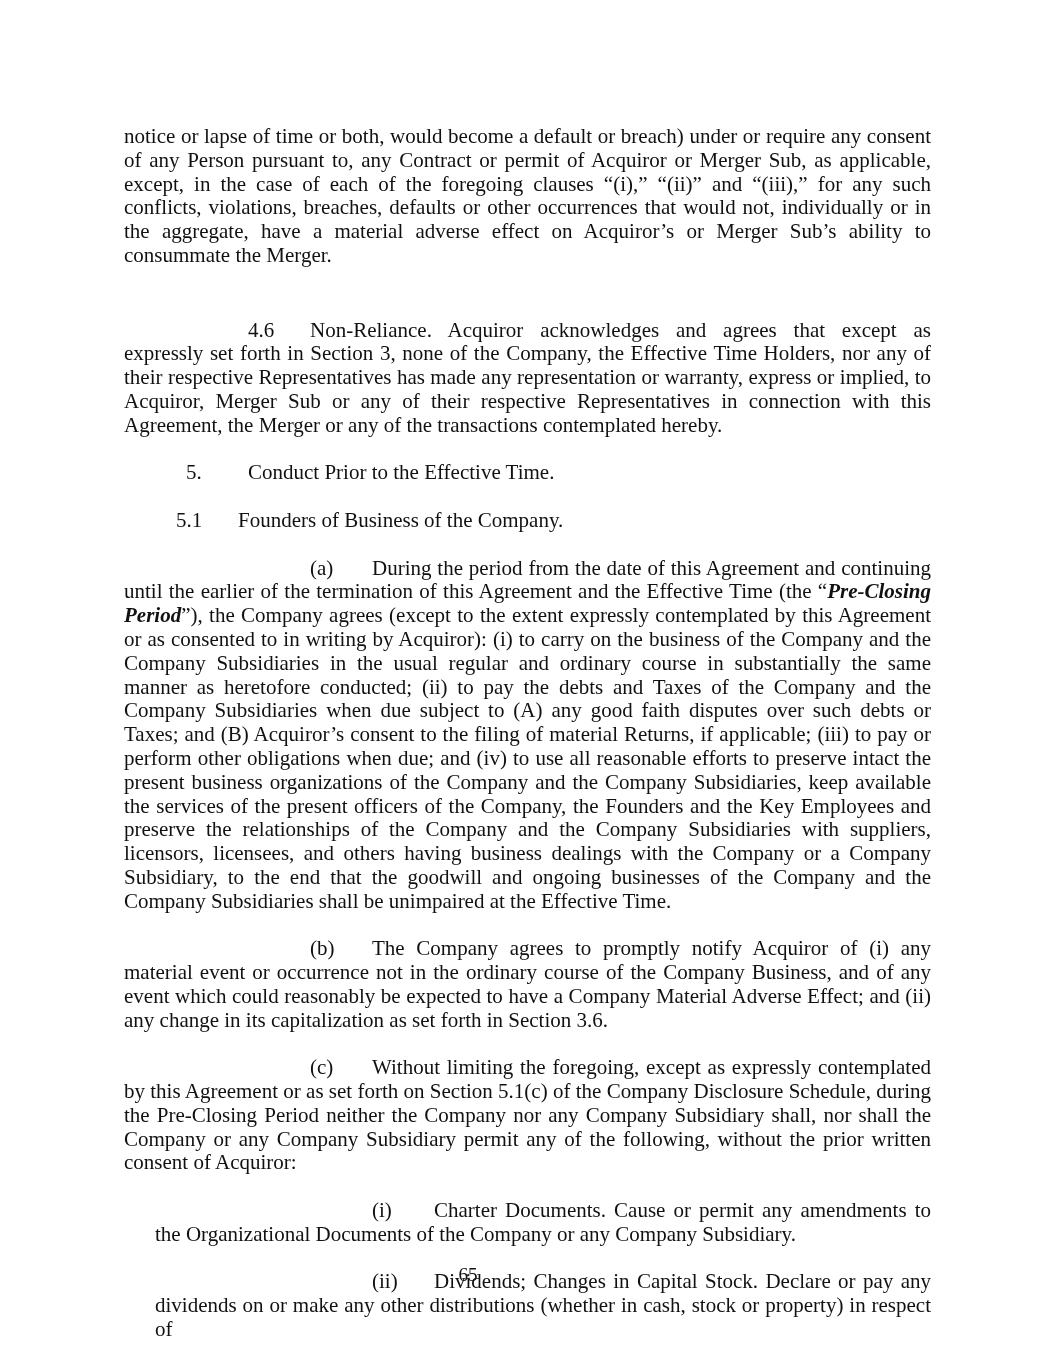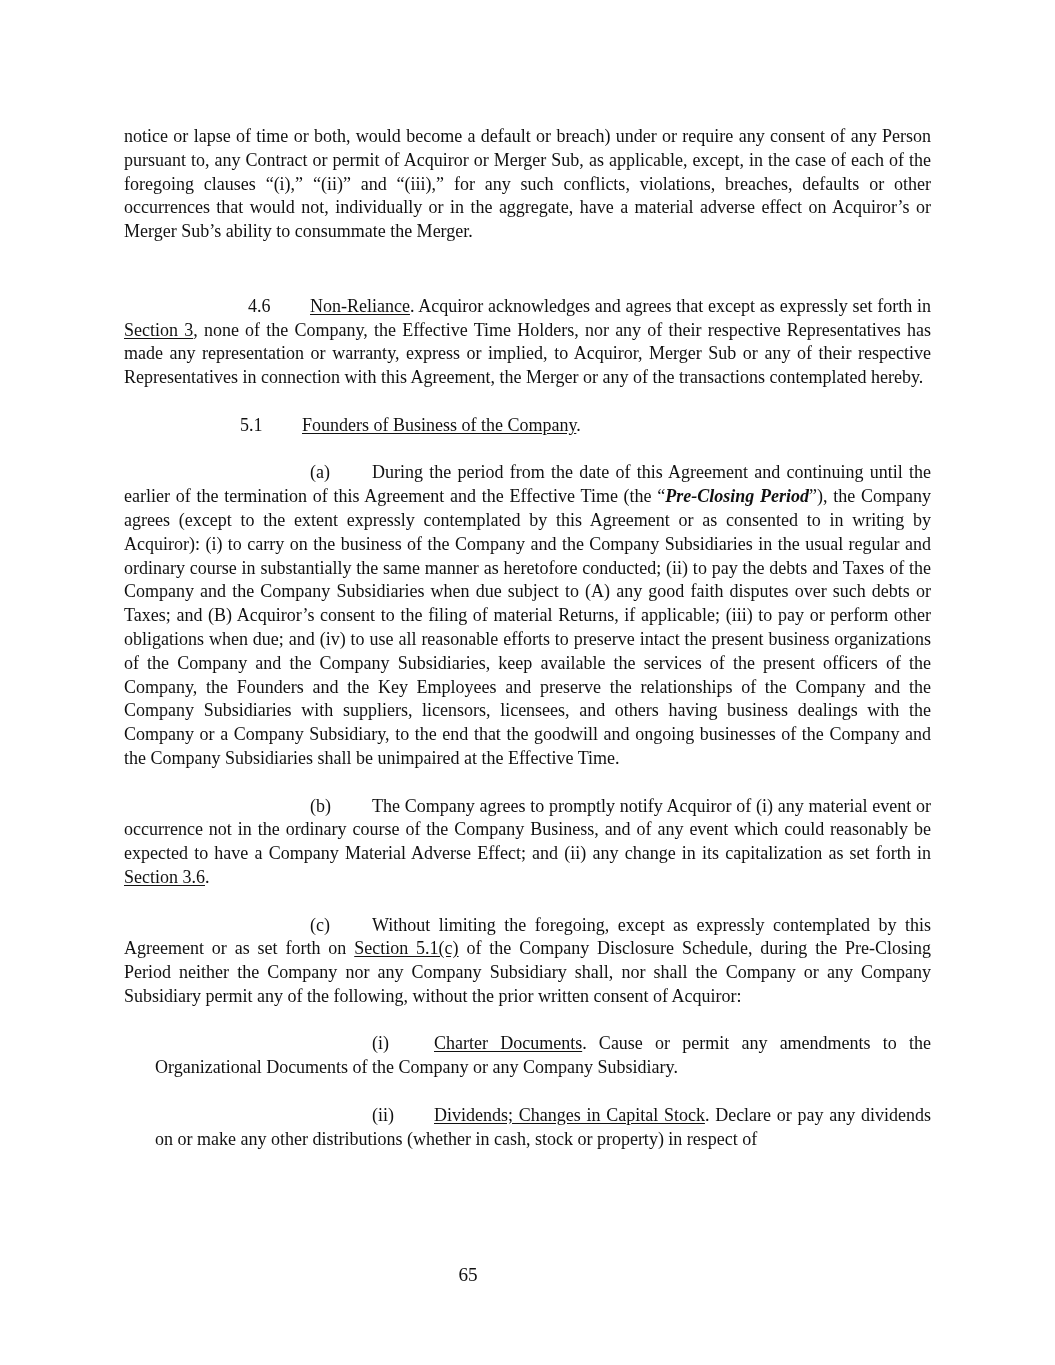--- a/index.html
+++ b/index.html
@@ -1,43 +1,44 @@
 <!DOCTYPE html>
 <html><head>
 <meta charset="utf-8">
 <style>
   html, body { margin: 0; padding: 0; background: #ffffff; }
   body { width: 1055px; height: 1365px; position: relative; overflow: hidden; }
   .page {
     position: absolute; left: 124px; top: 125px; width: 807px;
     font-family: "Liberation Serif", "DejaVu Serif", serif;
-    font-size: 18px; line-height: 23.8px; color: #111;
+    font-size: 21px; line-height: 23.8px; color: #111;
   }
   p { margin: 0; text-align: justify; }
   .gap { margin-top: 23.8px; }
-  .u { text-decoration: underline; text-underline-offset: 2px; }
+  .u { text-underline-offset: 2px; }
   .b { font-weight: bold; font-style: italic; }
   .n46 { display: inline-block; width: 62px; margin-left: 124px; margin-top: 27px; }
   .n5 { display: inline-block; width: 62px; margin-left: 62px; }
-  .n51 { display: inline-block; width: 62px; margin-left: 116px; }
+  .n51 { display: inline-block; width: 62px; margin-left: 52px; }
   .na { display: inline-block; width: 62px; margin-left: 186px; }
   .sub { padding-left: 31px; }
   .ni { display: inline-block; width: 62px; margin-left: 217px; }
   .pagenum { position: absolute; left: 8px; width: 920px; top: 1264px; text-align: center;
     font-family: "Liberation Serif", "DejaVu Serif", serif; font-size: 19.2px; color: #111; }
 </style>
 </head>
 <body>
 
 <div class="page">
 
   <p><span>notice or lapse of time or both, would become a default or breach) under or require any consent of any Person pursuant to, any Contract or permit of Acquiror or Merger Sub, as applicable, except, in the case of each of the foregoing clauses “(i),” “(ii)” and “(iii),” for any such conflicts, violations, breaches, defaults or other occurrences that would not, individually or in the aggregate, have a material adverse effect on Acquiror’s or Merger Sub’s ability to consummate the Merger.</span></p>
 
   <p class="gap"><span class="n46">4.6</span><span class="u">Non-Reliance</span><span>.  Acquiror acknowledges and agrees that except as expressly set forth in </span><span class="u">Section 3</span><span>, none of the Company, the Effective Time Holders, nor any of their respective Representatives has made any representation or warranty, express or implied, to Acquiror, Merger Sub or any of their respective Representatives in connection with this Agreement, the Merger or any of the transactions contemplated hereby.</span></p>
 
+  <p class="gap"><span class="n5">5.</span><span>Conduct Prior to the Effective Time.</span></p>
 
   <p class="gap"><span class="n51">5.1</span><span class="u">Founders of Business of the Company</span><span>.</span></p>
 
   <p class="gap"><span class="na">(a)</span><span>During the period from the date of this Agreement and continuing until the earlier of the termination of this Agreement and the Effective Time (the “</span><span class="b">Pre-Closing Period</span><span>”), the Company agrees (except to the extent expressly contemplated by this Agreement or as consented to in writing by Acquiror):  (i) to carry on the business of the Company and the Company Subsidiaries in the usual regular and ordinary course in substantially the same manner as heretofore conducted; (ii) to pay the debts and Taxes of the Company and the Company Subsidiaries when due subject to (A) any good faith disputes over such debts or Taxes; and (B) Acquiror’s consent to the filing of material Returns, if applicable; (iii) to pay or perform other obligations when due; and (iv) to use all reasonable efforts to preserve intact the present business organizations of the Company and the Company Subsidiaries, keep available the services of the present officers of the Company, the Founders and the Key Employees and preserve the relationships of the Company and the Company Subsidiaries with suppliers, licensors, licensees, and others having business dealings with the Company or a Company Subsidiary, to the end that the goodwill and ongoing businesses of the Company and the Company Subsidiaries shall be unimpaired at the Effective Time.</span></p>
 
   <p class="gap"><span class="na">(b)</span><span>The Company agrees to promptly notify Acquiror of (i) any material event or occurrence not in the ordinary course of the Company Business, and of any event which could reasonably be expected to have a Company Material Adverse Effect; and (ii) any change in its capitalization as set forth in </span><span class="u">Section 3.6</span><span>.</span></p>
 
   <p class="gap"><span class="na">(c)</span><span>Without limiting the foregoing, except as expressly contemplated by this Agreement or as set forth on </span><span class="u">Section 5.1(c)</span><span> of the Company Disclosure Schedule, during the Pre-Closing Period neither the Company nor any Company Subsidiary shall, nor shall the Company or any Company Subsidiary permit any of the following, without the prior written consent of Acquiror:</span></p>
 
   <p class="gap sub"><span class="ni" style="margin-left:217px;">(i)</span><span class="u">Charter Documents</span><span>.  Cause or permit any amendments to the Organizational Documents of the Company or any Company Subsidiary.</span></p>

